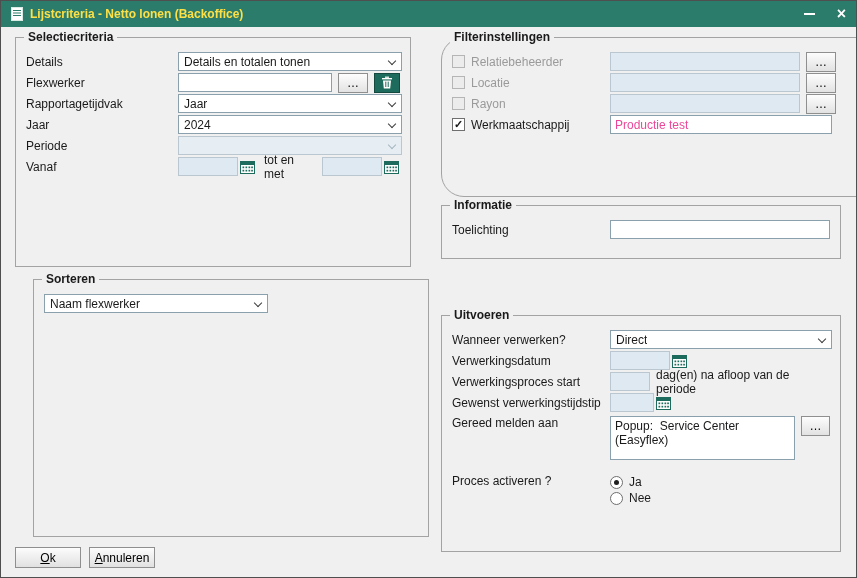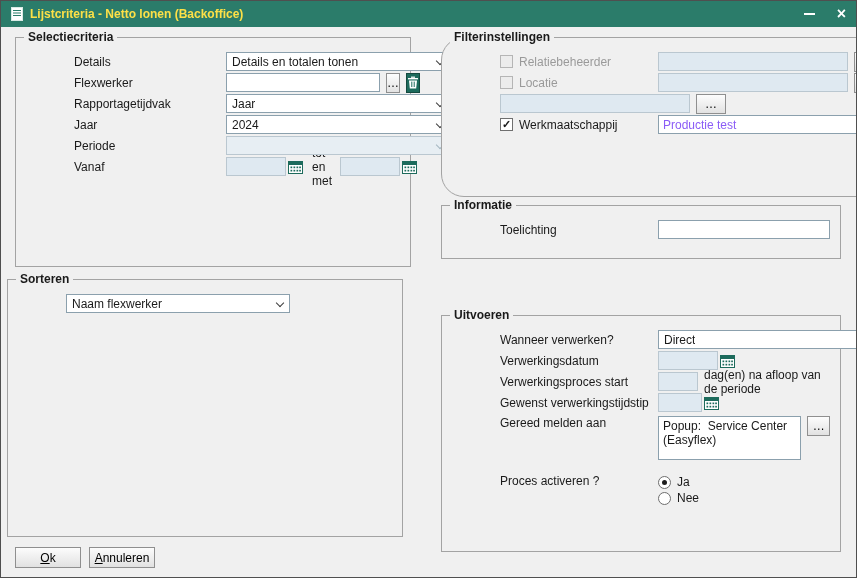--- a/index.html
+++ b/index.html
@@ -11,21 +11,21 @@
 
   
   .titlebar { position:absolute; left:0; top:0; right:0; height:26px;
               background:#2b7c6a; display:flex; align-items:center; padding:0 10px; }
   .titlebar .title { color:#fde047; font-weight:bold; margin-left:7px; font-size:12px; }
   .win-controls { margin-left:auto; display:flex; align-items:center; gap:22px; }
   .min-bar { width:11px; height:2px; background:#fff; cursor:pointer; }
   .close-x { color:#fff; font-size:16px; font-weight:bold; line-height:1; cursor:pointer; }
 
   
-  .group { position:absolute; border:1px solid #a3a3a3; background:#f0f0f0;padding-left:48px; }
+  .group { position:absolute; border:1px solid #a3a3a3; background:#f0f0f0; }
   .group > .legend { position:absolute; top:-8px; left:8px; background:#f0f0f0;
                      padding:0 4px; font-weight:bold; }
   .group-body { padding:13px 10px 0 10px; }
 
   .row  { display:flex; align-items:center; height:21px; }
   .row.tall { align-items:flex-start; height:auto; }
   .lbl  { width:152px; flex:none; }
   .rlbl { width:158px; flex:none; }
   .dislbl { color:#9a9a9a; }
 
@@ -33,21 +33,21 @@
   .combo { position:relative; height:19px; background:#fff; border:1px solid #8ba0ad;
            display:flex; align-items:center; padding:0 18px 0 5px; flex:none; cursor:default; }
   .combo .chev { position:absolute; right:6px; top:5px; width:6px; height:6px;
                  border-right:1.4px solid #3d3d3d; border-bottom:1.4px solid #3d3d3d;
                  transform:rotate(45deg); }
   .combo.disabled { background:#e7eef3; border-color:#bac7d0; color:#90a4ae; }
   .combo.disabled .chev { border-color:#a4b6c0; }
   .combo .val { white-space:nowrap; overflow:hidden; }
 
   .tin { height:19px; border:1px solid #8ba0ad; background:#fff; padding:0 4px;
-         font:inherit; color:#8b5cf6; }
+         font:inherit; color:#ec4899; }
   .tin.dis { background:#dfe9f1; border-color:#bac7d0; }
 
   .btn-sm { height:20px; width:30px; border:1px solid #8f8f8f;
             background:linear-gradient(#fdfdfd,#e2e2e2); font:inherit; cursor:pointer;
             line-height:12px; }
   .btn-trash { width:26px; height:20px; background:#1d6b5c; border:1px solid #14493f;
                display:flex; align-items:center; justify-content:center; cursor:pointer; }
   .calbtn { width:18px; height:18px; display:flex; align-items:center;
             justify-content:center; cursor:pointer; flex:none; }
 
@@ -61,21 +61,21 @@
            background:#fff; flex:none; display:flex; align-items:center;
            justify-content:center; cursor:pointer; }
   .radio.sel::after { content:""; width:5px; height:5px; border-radius:50%; background:#1e1e1e; }
   .radrow { display:flex; align-items:center; gap:6px; height:16px; }
 
   .listbox { width:190px; height:44px; background:#fff; border:1px solid #8ba0ad;
              padding:2px 4px; white-space:pre-wrap; overflow:hidden; }
 
   
   .grp-sel    { left:14px;  top:36px;  width:396px; height:230px; }
-  .grp-sort   { left:6px;  top:278px; width:396px; height:258px; }
+  .grp-sort   { left:32px;  top:278px; width:396px; height:258px; }
   .grp-filter { left:440px; top:36px;  width:472px; height:160px;border-radius:23px; }
   .grp-info   { left:440px; top:204px; width:400px; height:54px;  }
   .grp-uit    { left:440px; top:314px; width:400px; height:237px; }
 
   
   .btn { position:absolute; height:21px; width:66px; border:1px solid #8f8f8f;
          background:linear-gradient(#fcfcfc,#e1e1e1); font:inherit; text-align:center;
          cursor:pointer; }
   .btn-ok { left:14px; top:546px; }
   .btn-cancel { left:88px; top:546px; }
@@ -222,20 +222,24 @@
       </div>
       <div class="row">
         <span class="rlbl cbl">
           <span class="cb dis"></span>
           <span class="dislbl">Locatie</span>
         </span>
         <input class="tin dis w190" value="" style="">
         <button class="btn-sm gap6">…</button>
       </div>
       <div class="row">
+        <span class="rlbl cbl">
+          <span class="cb dis"></span>
+          <span class="dislbl">Rayon</span>
+        </span>
         <input class="tin dis w190" value="" style="">
         <button class="btn-sm gap6">…</button>
       </div>
       <div class="row">
         <span class="rlbl cbl">
           <span class="cb">
             <span>✓</span>
           </span>
           <span>Werkmaatschappij</span>
         </span>

